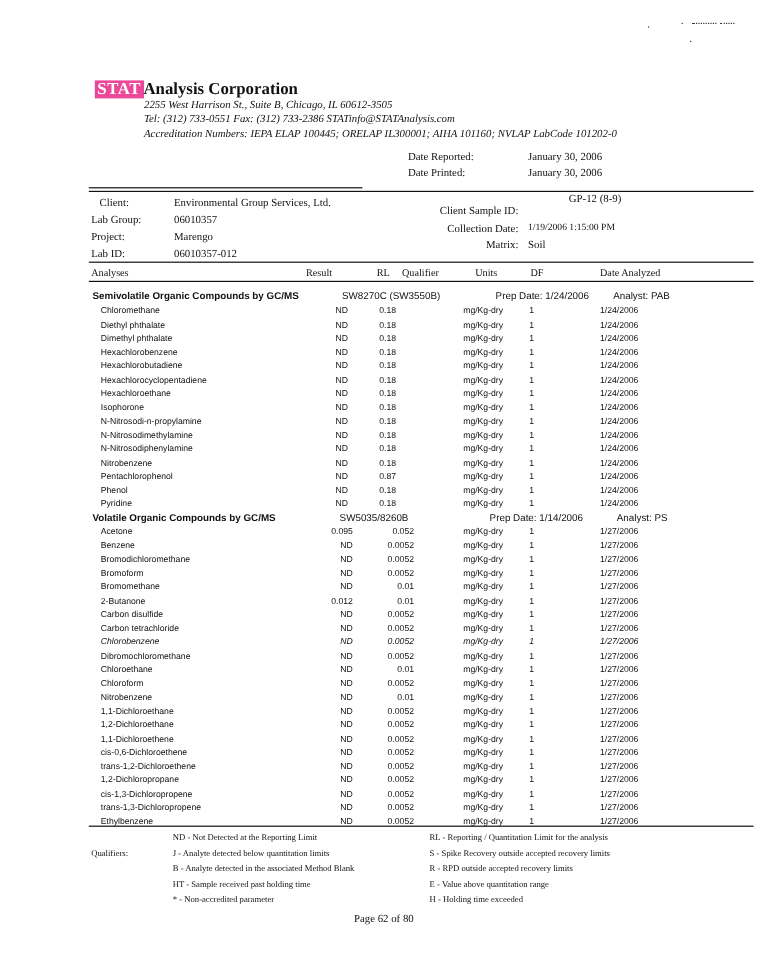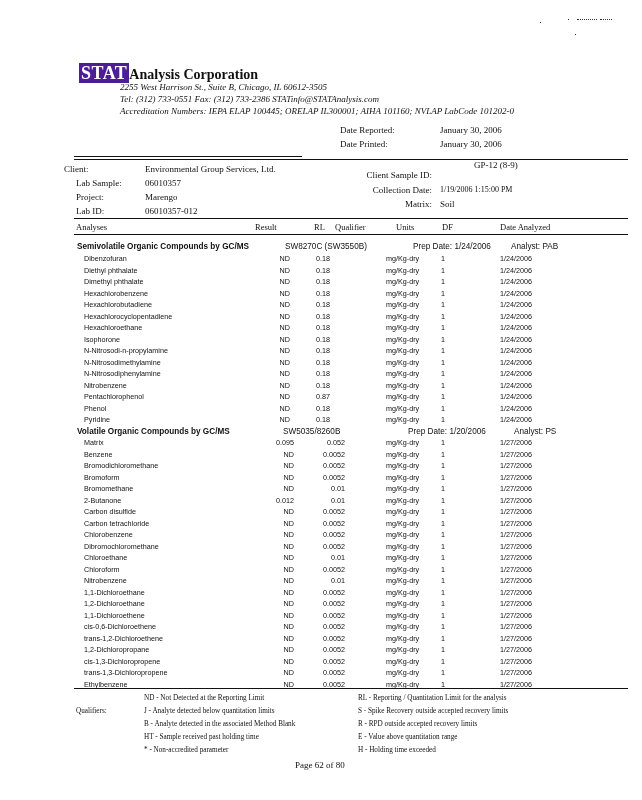--- a/index.html
+++ b/index.html
@@ -1,20 +1,20 @@
 <!DOCTYPE html>
 <html><head>
 <meta charset="utf-8">
 <style>
   html, body { margin:0; padding:0; background:#fff; }
   body { width:642px; height:800px; position:relative; overflow:hidden; color:#111;
          font-family:"Liberation Sans", sans-serif; }
   .serif { font-family:"Liberation Serif", serif; }
   .abs { position:absolute; white-space:nowrap; }
-  .logo-box { background:#4c1d95; color:#fff; font-weight:bold; font-size:18px; padding:0 2px; line-height:15px; letter-spacing:0.5px; }
+  .logo-box { background:#ec4899; color:#fff; font-weight:bold; font-size:14px; padding:0 2px; line-height:15px; letter-spacing:0.5px; }
   .corp { font-size:14px; font-weight:bold; }
   .addr { font-size:9px; font-style:italic; }
   .hdr-lbl { font-size:9px; text-align:left; }
   .hdr-val { font-size:9px; }
   .line { position:absolute; background:#111; height:1px; }
   .info { font-size:9px; }
   .colh { font-size:8.5px; }
   .sect { font-size:8.2px; font-weight:bold; }
   .row { position:absolute; left:0; width:642px; height:11px; font-size:7.2px; }
   .row span { position:absolute; white-space:nowrap; top:0; }
@@ -44,23 +44,23 @@
 <div class="abs serif addr" style="left:120px;top:106px;font-style:italic;">Accreditation Numbers: IEPA ELAP 100445; ORELAP IL300001; AIHA 101160; NVLAP LabCode 101202-0</div>
 
 <div class="abs serif hdr-lbl" style="left:340px;width:91px;top:125px;">Date Reported:</div>
 <div class="abs serif hdr-val" style="left:440px;top:125px;">January 30, 2006</div>
 <div class="abs serif hdr-lbl" style="left:340px;width:91px;top:139px;">Date Printed:</div>
 <div class="abs serif hdr-val" style="left:440px;top:139px;">January 30, 2006</div>
 
 <div class="line" style="left:74px;top:156px;width:228px;"></div>
 <div class="line" style="left:74px;top:159px;width:554px;"></div>
 
-<div class="abs serif info" style="left:64px;top:164px;text-align:center;">Client:</div>
+<div class="abs serif info" style="left:83px;top:164px;text-align:center;">Client:</div>
 <div class="abs serif info" style="left:145px;top:164px;">Environmental Group Services, Ltd.</div>
-<div class="abs serif info" style="left:76px;top:178px;">Lab Sample:</div>
+<div class="abs serif info" style="left:76px;top:178px;">Lab Group:</div>
 <div class="abs serif info" style="left:145px;top:178px;">06010357</div>
 <div class="abs serif info" style="left:76px;top:192px;">Project:</div>
 <div class="abs serif info" style="left:145px;top:192px;">Marengo</div>
 <div class="abs serif info" style="left:76px;top:206px;">Lab ID:</div>
 <div class="abs serif info" style="left:145px;top:206px;">06010357-012</div>
 
 <div class="abs serif info" style="left:340px;width:92px;text-align:right;top:170px;">Client Sample ID:</div>
 <div class="abs serif info" style="left:440px;top:160px;margin-left:34px;">GP-12 (8-9)</div>
 <div class="abs serif info" style="left:340px;width:92px;text-align:right;top:185px;">Collection Date:</div>
 <div class="abs serif info" style="left:440px;top:185px;font-size:8px;">1/19/2006 1:15:00 PM</div>
@@ -80,21 +80,21 @@
 </div>
 <div class="line" style="left:74px;top:234px;width:554px;"></div>
 
 <div>
   <div class="abs sect" style="left:77px;top:242px;text-align:center;">Semivolatile Organic Compounds by GC/MS</div>
   <div class="abs sect" style="left:285px;top:242px;font-weight:normal;">SW8270C  (SW3550B)</div>
   <div class="abs sect" style="left:413px;top:242px;font-weight:normal;">Prep Date: 1/24/2006</div>
   <div class="abs sect" style="left:511px;top:242px;font-weight:normal;">Analyst:  PAB</div>
   <div id="rows-0" style="position:absolute;left:0;top:254px;">
       <div class="row" style="top: 0px;">
-        <span class="c-name">Dibenzofuran</span>
+        <span class="c-name">Chloromethane</span>
         <span class="c-res" style="left: 250px;">ND</span>
         <span class="c-rl" style="left: 290px;">0.18</span>
         <span class="c-unit">mg/Kg-dry</span>
         <span class="c-df">1</span>
         <span class="c-date">1/24/2006</span>
       </div>
       <div class="row" style="top: 11.5px;">
         <span class="c-name">Diethyl phthalate</span>
         <span class="c-res" style="left: 250px;">ND</span>
         <span class="c-rl" style="left: 290px;">0.18</span>
@@ -205,25 +205,25 @@
         <span class="c-unit">mg/Kg-dry</span>
         <span class="c-df">1</span>
         <span class="c-date">1/24/2006</span>
       </div>
     </div>
 </div>
 
 <div>
   <div class="abs sect" style="left:77px;top:427px;">Volatile Organic Compounds by GC/MS</div>
   <div class="abs sect" style="left:283px;top:427px;font-weight:normal;">SW5035/8260B</div>
-  <div class="abs sect" style="left:408px;top:427px;font-weight:normal;">Prep Date: 1/20/2006</div>
+  <div class="abs sect" style="left:408px;top:427px;font-weight:normal;">Prep Date: 1/14/2006</div>
   <div class="abs sect" style="left:514px;top:427px;font-weight:normal;">Analyst:  PS</div>
   <div id="rows-1" style="position:absolute;left:0;top:438px;">
       <div class="row" style="top: 0px;">
-        <span class="c-name">Matrix</span>
+        <span class="c-name">Acetone</span>
         <span class="c-res" style="left: 254px;">0.095</span>
         <span class="c-rl" style="left: 305px;">0.052</span>
         <span class="c-unit">mg/Kg-dry</span>
         <span class="c-df">1</span>
         <span class="c-date">1/27/2006</span>
       </div>
       <div class="row" style="top: 11.5px;">
         <span class="c-name">Benzene</span>
         <span class="c-res" style="left: 254px;">ND</span>
         <span class="c-rl" style="left: 305px;">0.0052</span>
@@ -272,21 +272,21 @@
         <span class="c-date">1/27/2006</span>
       </div>
       <div class="row" style="top: 80.5px;">
         <span class="c-name">Carbon tetrachloride</span>
         <span class="c-res" style="left: 254px;">ND</span>
         <span class="c-rl" style="left: 305px;">0.0052</span>
         <span class="c-unit">mg/Kg-dry</span>
         <span class="c-df">1</span>
         <span class="c-date">1/27/2006</span>
       </div>
-      <div class="row" style="top: 92px;">
+      <div class="row" style="top: 92px; font-style: italic;">
         <span class="c-name">Chlorobenzene</span>
         <span class="c-res" style="left: 254px;">ND</span>
         <span class="c-rl" style="left: 305px;">0.0052</span>
         <span class="c-unit">mg/Kg-dry</span>
         <span class="c-df">1</span>
         <span class="c-date">1/27/2006</span>
       </div>
       <div class="row" style="top: 103.5px;">
         <span class="c-name">Dibromochloromethane</span>
         <span class="c-res" style="left: 254px;">ND</span>

